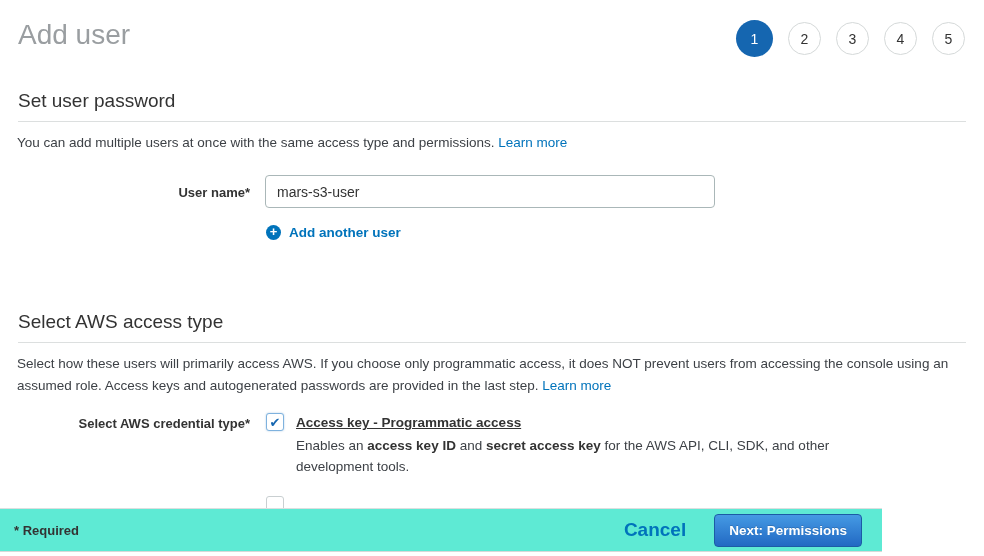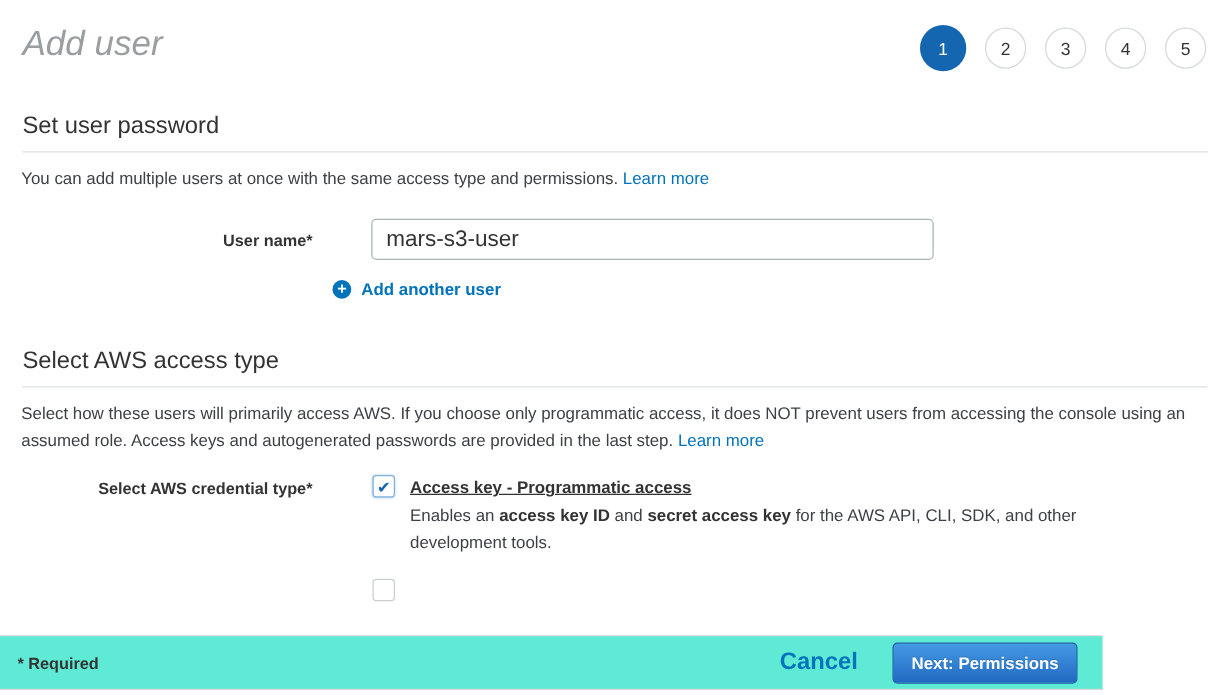--- a/index.html
+++ b/index.html
@@ -6,21 +6,21 @@
   html, body { background: #fff; }
   body {
     width: 984px; height: 556px;
     font-family: "Liberation Sans", "DejaVu Sans", sans-serif;
     color: #333; overflow: hidden;
   }
   .page { position: relative; width: 984px; height: 556px; background: #fff; }
 
   
   .header { display: flex; justify-content: space-between; align-items: flex-start; padding: 16px 19px 0 18px; height: 68px; }
-  .page-title { font-size: 28px; font-weight: 400; color: #9a9ea1; line-height: 1.2; padding-top: 2px; font-style: italic; }
+  .page-title { font-size: 28px; font-weight: 400; color: #9a9ea1; line-height: 1.2; padding-top: 2px; }
   .steps { display: flex; align-items: center; gap: 15px; padding-top: 4px; }
   .step {
     width: 33px; height: 33px; border-radius: 50%;
     background: #fff; border: 1px solid #d5d9d9;
     display: flex; align-items: center; justify-content: center;
     font-size: 14px; color: #333;
   }
   .step.active {
     width: 37px; height: 37px; border: none;
     background: #1566b0; color: #fff;
@@ -30,31 +30,31 @@
   .section-heading {
     margin: 22px 18px 0 18px; padding-bottom: 9px;
     font-size: 19px; font-weight: 400; color: #333;
     border-bottom: 1px solid #dcdfdf;
   }
   .intro { margin: 10px 18px 0 17px; font-size: 13.5px; line-height: 22px; color: #3d4146; max-width: 958px; }
   a.link { color: #0073bb; text-decoration: none; cursor: pointer; }
   a.link-bold { color: #0073bb; text-decoration: none; font-weight: 700; cursor: pointer; }
 
   
-  .form-row { display: flex; align-items: flex-start; margin-left: 0; gap: 32px; }
+  .form-row { display: flex; align-items: flex-start; margin-left: 0; }
   .label-col {
     width: 250px; text-align: right; flex-shrink: 0;
     font-size: 13px; font-weight: 700; color: #333;
   }
   .row-username { margin-top: 21px; }
   .row-username .label-col { padding-top: 10px; }
   .username-input {
     margin-left: 15px; width: 450px; height: 33px;
     border: 1px solid #aab7b8; border-radius: 4px;
-    padding: 0 11px; font-size: 18px; color: #333;
+    padding: 0 11px; font-size: 14px; color: #333;
     font-family: "Liberation Sans", "DejaVu Sans", sans-serif;
     outline: none; background: #fff;
   }
   .row-addanother { margin-top: 14px; padding-left: 266px; }
   .add-another { display: inline-flex; align-items: center; gap: 8px; font-size: 13.5px; }
   .plus-icon {
     width: 15px; height: 15px; border-radius: 50%;
     background: #0073bb; color: #fff; font-size: 13px; font-weight: 700;
     display: inline-flex; align-items: center; justify-content: center;
     line-height: 1; padding-bottom: 1px;
@@ -121,21 +121,21 @@
     <input class="username-input" type="text" value="mars-s3-user" style="">
   </div>
 
   <div class="row-addanother">
     <a class="link-bold add-another">
       <span class="plus-icon">+</span>
       <span>Add another user</span>
     </a>
   </div>
 
-  <h2 class="section-heading" style="margin-top:38px">Select AWS access type</h2>
+  <h2 class="section-heading" style="margin-top:71px">Select AWS access type</h2>
   <p class="intro"><span>Select how these users will primarily access AWS. If you choose only programmatic access, it does NOT prevent users from accessing the console using an assumed role. Access keys and autogenerated passwords are provided in the last step.</span>
     <a class="link">Learn more</a></p>
 
   <div class="form-row row-credential">
     <div class="label-col">Select AWS credential type*</div>
     <div class="options-col">
 
       <div class="option">
         <span class="checkbox checked">
             <span>✔</span>

